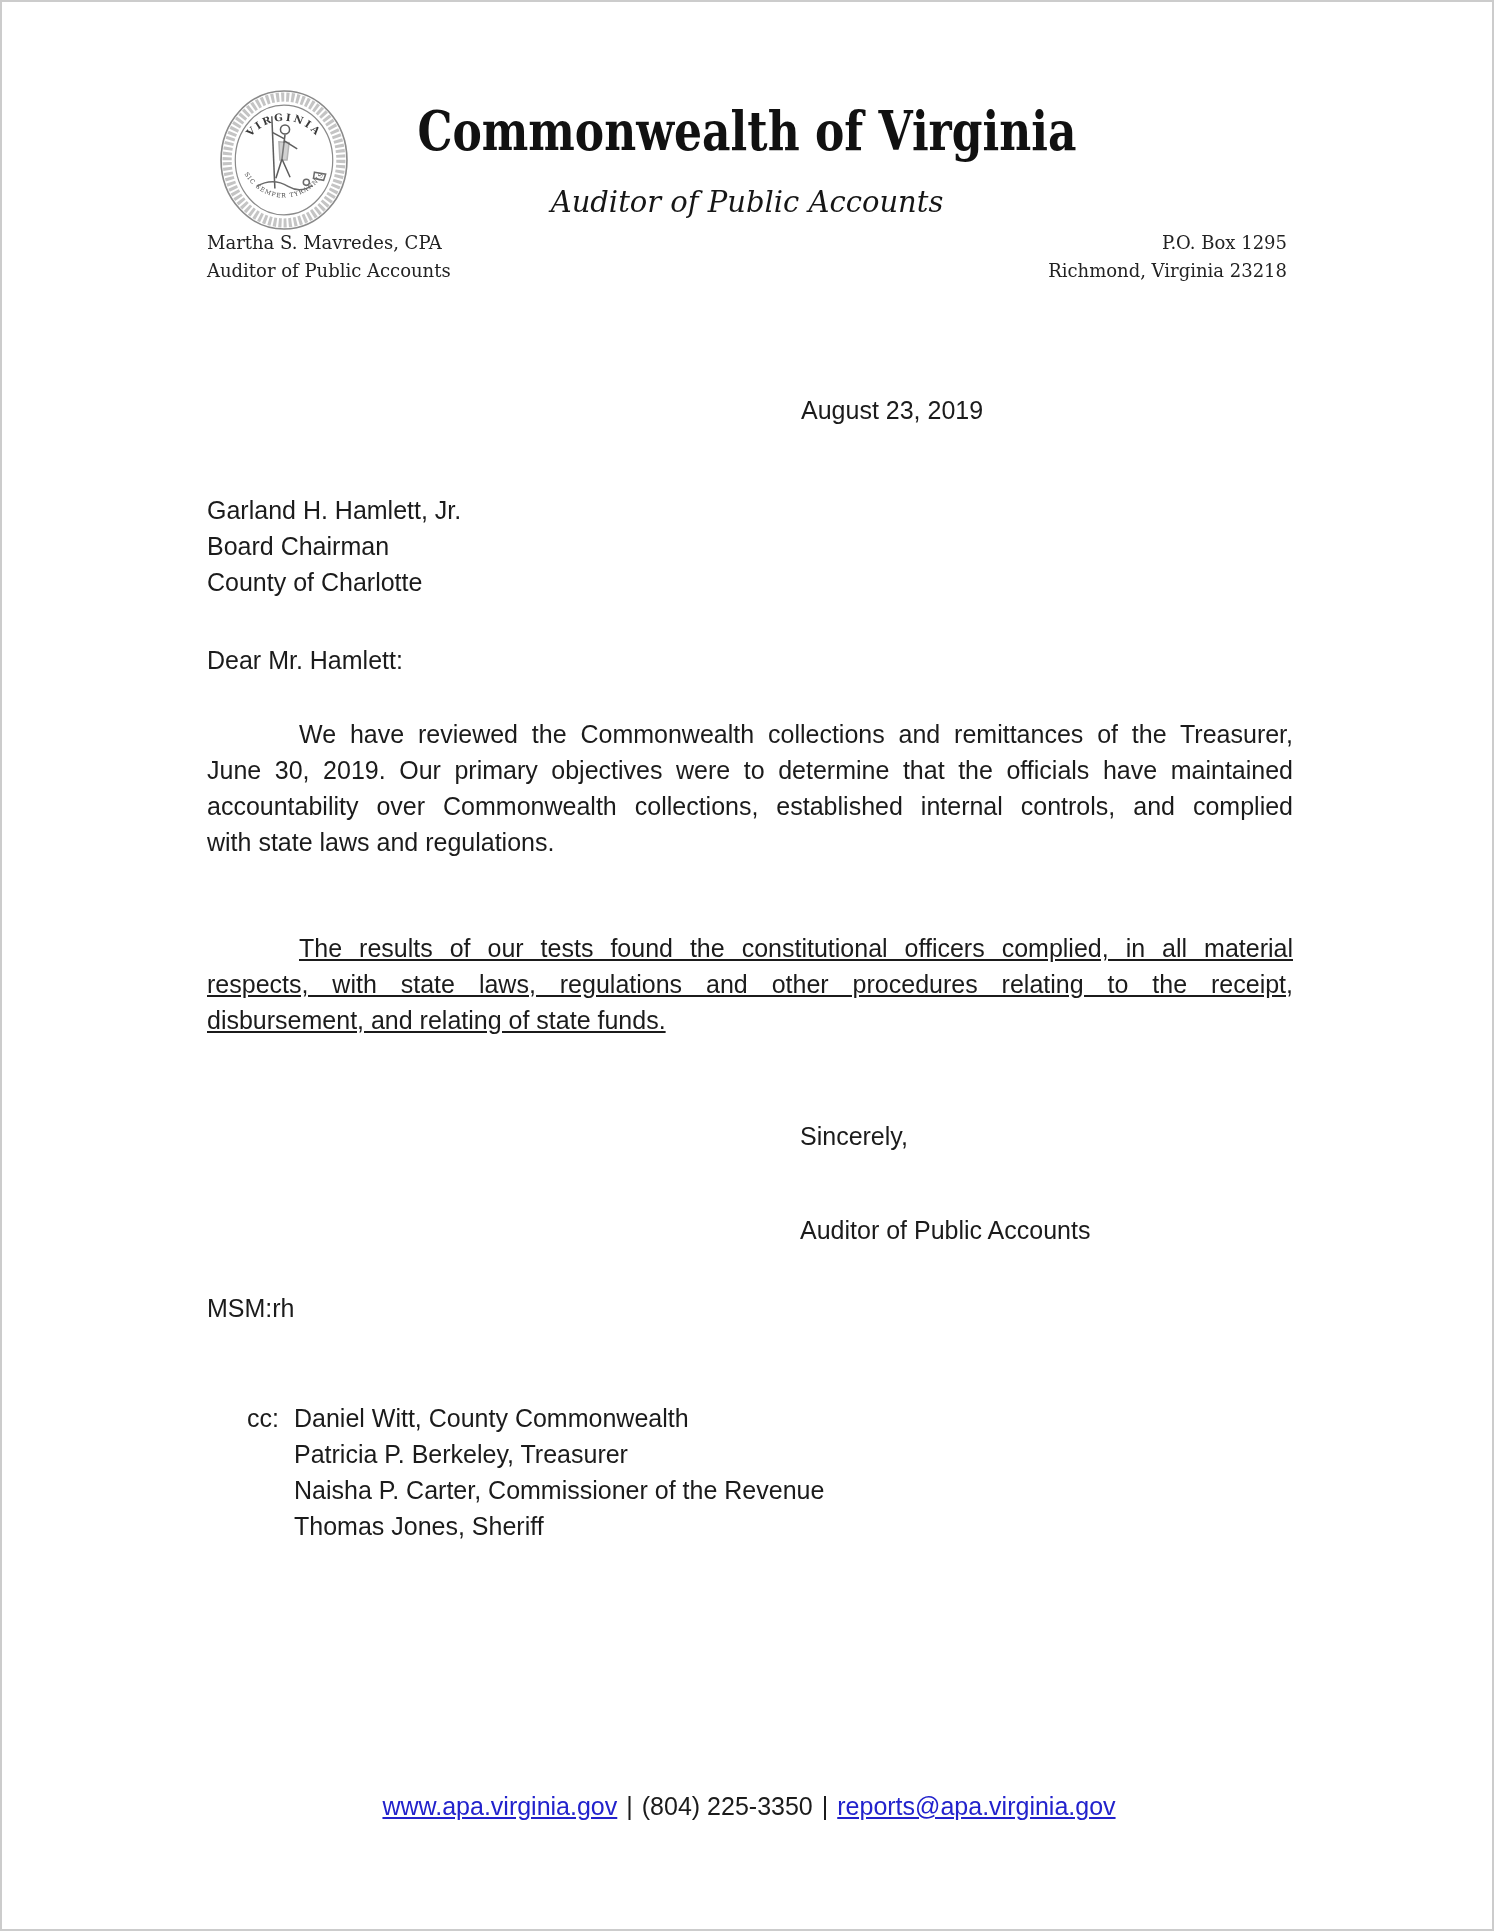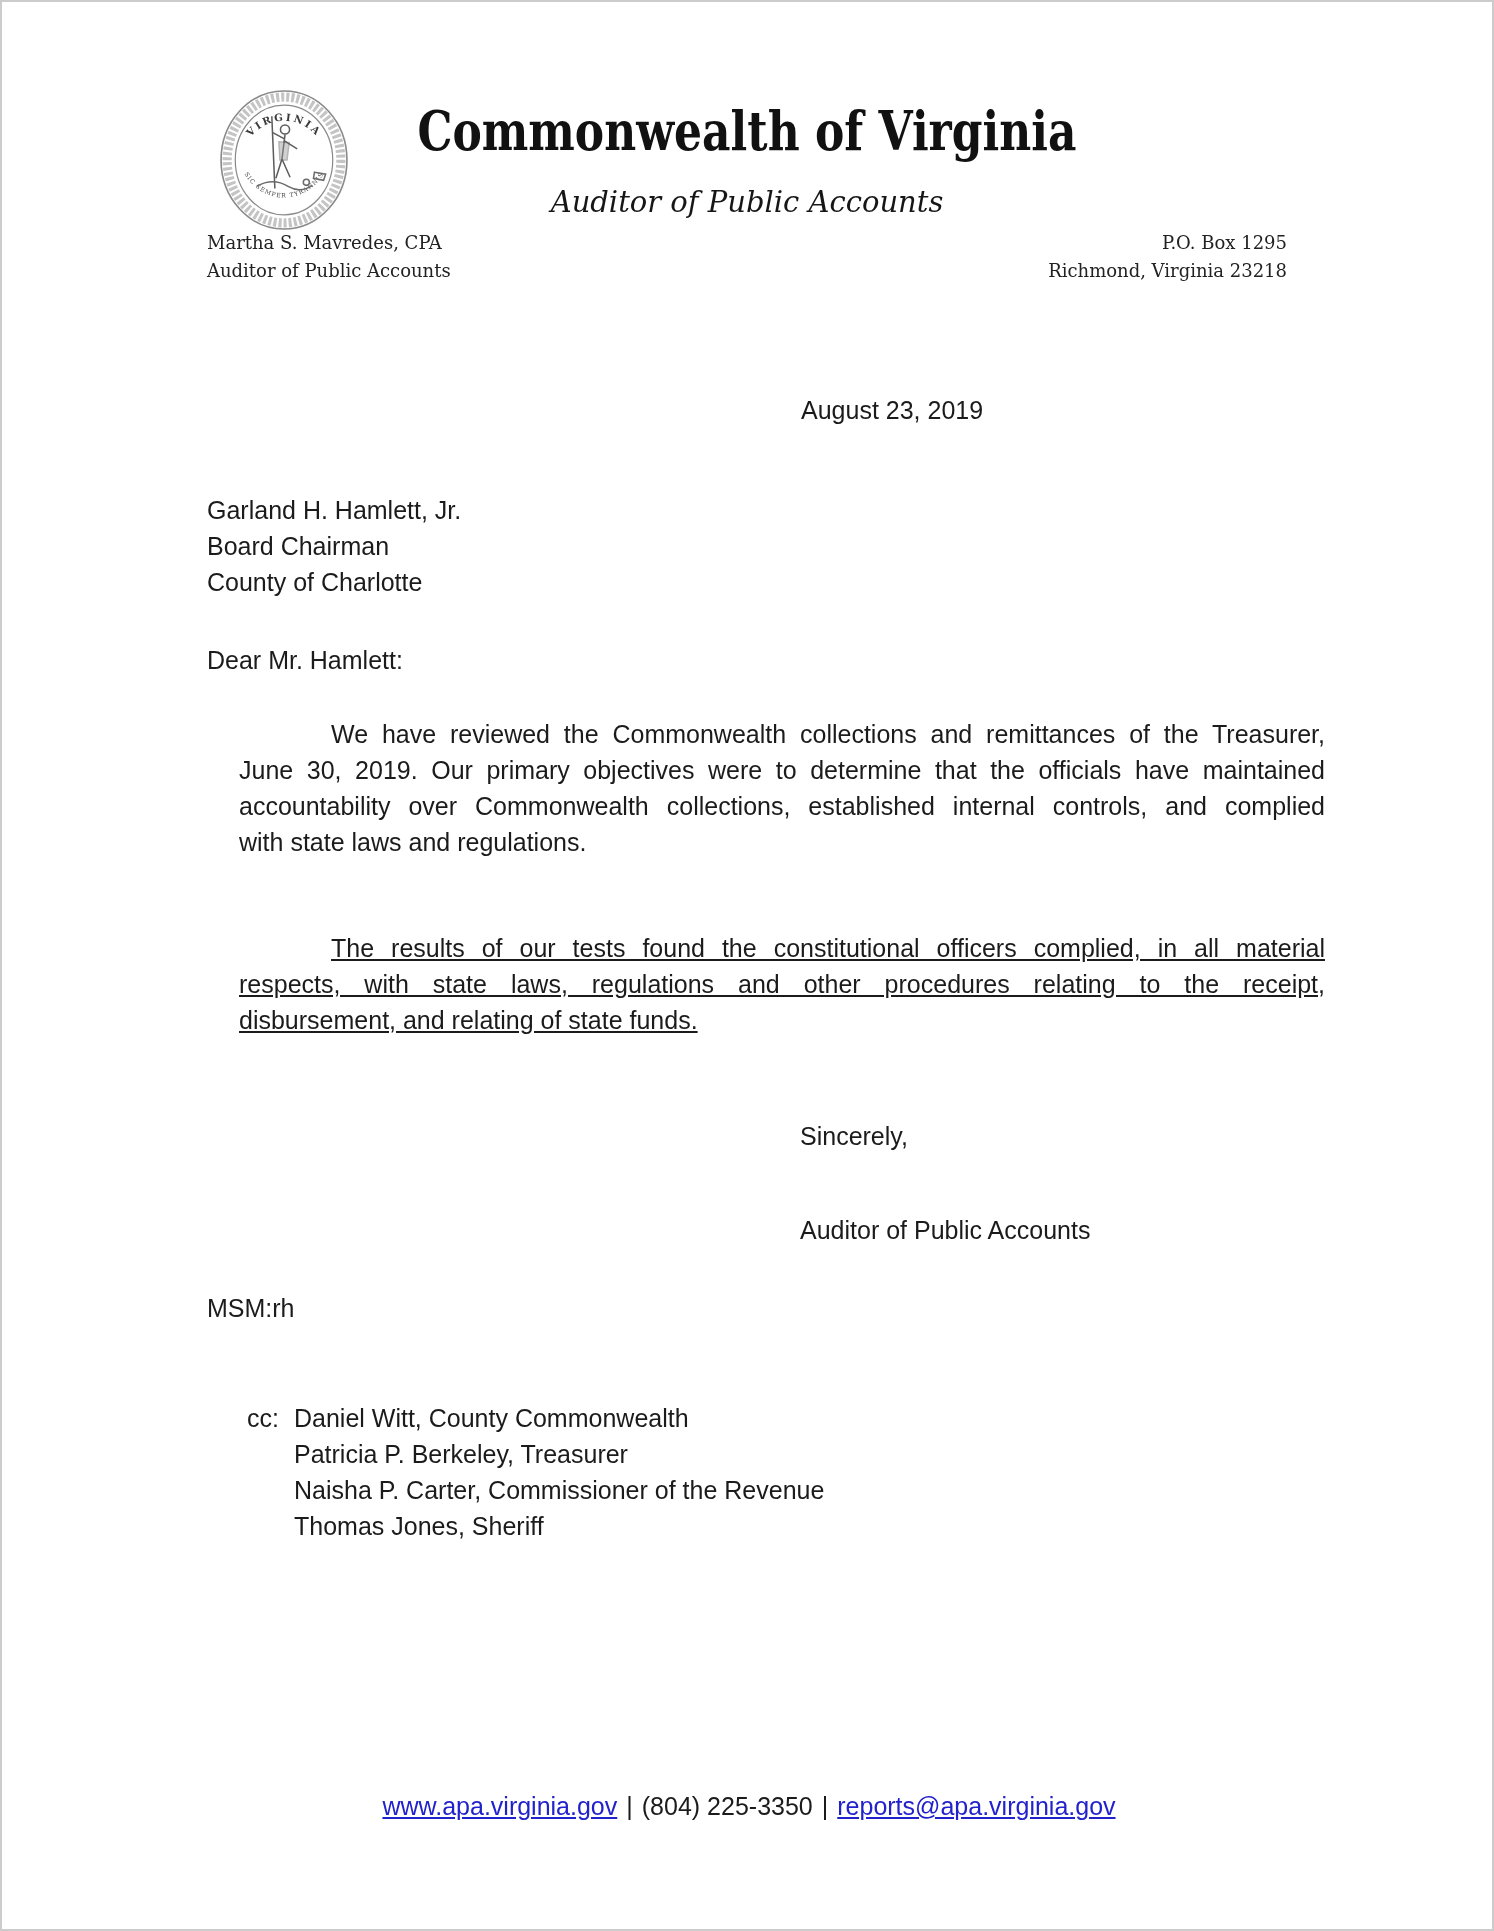--- a/index.html
+++ b/index.html
@@ -21,21 +21,21 @@
     transform:scaleX(.80);transform-origin:center;letter-spacing:0px;white-space:nowrap;
   }
   .org-subtitle{
     left:0;top:180px;width:100%;text-align:center;
     font-family:"DejaVu Serif","Liberation Serif",serif;
     font-style:italic;font-size:29px;color:#161616;line-height:40px;
   }
   .info-left{left:205px;top:227px;font-size:18px;line-height:28px;color:#222;}
   .info-right{right:205px;top:227px;font-size:18px;line-height:28px;color:#222;text-align:right;}
   .body-text{font-size:25px;line-height:36px;color:#1b1b1b;}
-  .para{width:1086px;margin-left:32px;}
+  .para{width:1086px;}
   .jline{text-align:justify;text-align-last:justify;text-justify:inter-word;}
   .lline{text-align:left;}
   .indent{padding-left:92px;box-sizing:border-box;}
   .cc-row{left:205px;top:1398px;}
   .cc-names{position:absolute;left:87px;top:0;white-space:nowrap;}
   .footer{
     left:204px;top:1786px;width:1086px;text-align:center;
     font-size:25px;line-height:36px;color:#1b1b1b;
   }
   .footer a{text-decoration:underline;cursor:pointer;}

